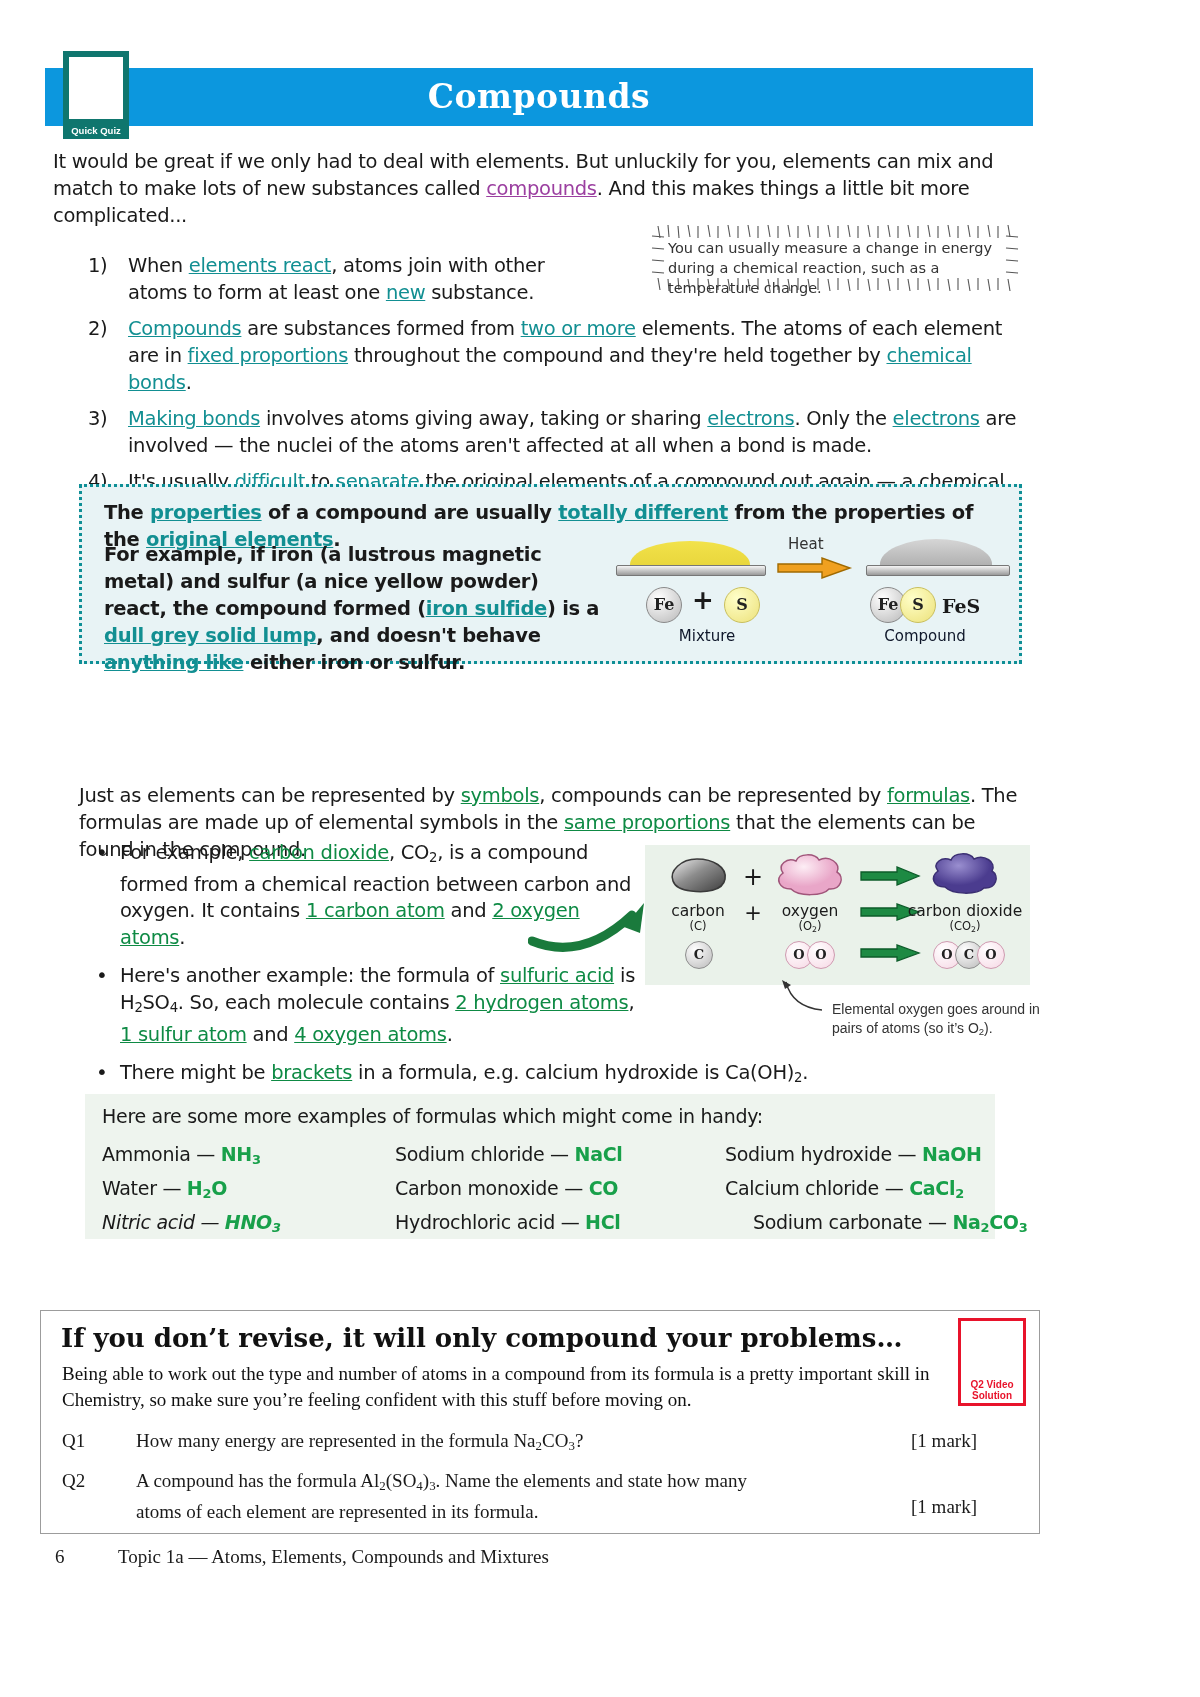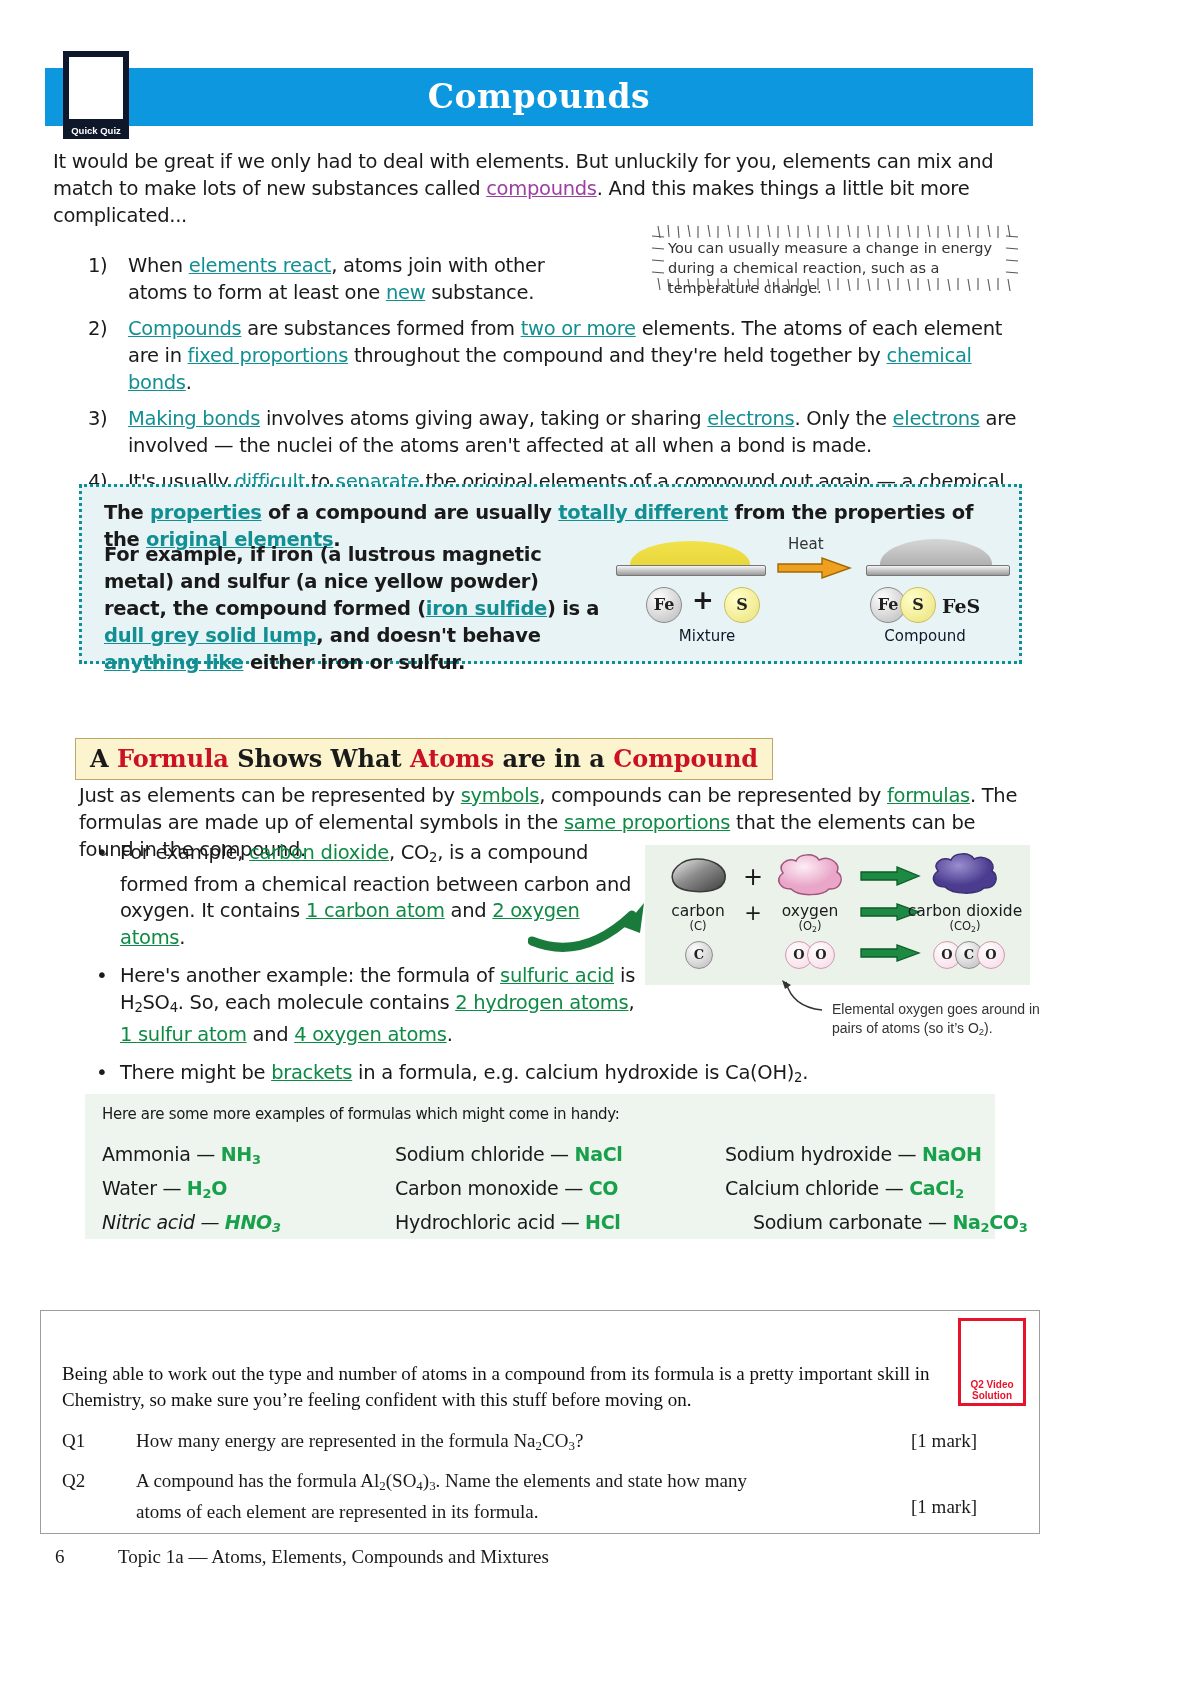--- a/index.html
+++ b/index.html
@@ -38,21 +38,21 @@
     color: #ffffff;
     font-family: "DejaVu Serif", serif;
     font-weight: bold;
     font-size: 33px;
     letter-spacing: 0.5px;
   }
   .quiz-badge {
     position: absolute;
     left: 63px; top: 51px;
     width: 66px; height: 88px;
-    background: #0f172a;
+    background: #0f766e;
     border: 0;
     box-sizing: border-box;
   }
   .quiz-badge-inner {
     position: absolute;
     left: 6px; top: 6px;
     width: 54px; height: 62px;
     background: #ffffff;
   }
   .quiz-badge-label {
@@ -256,21 +256,21 @@
 
   
   .formula-table {
     position: absolute;
     left: 85px; top: 1094px;
     width: 910px; height: 145px;
     background: #eef4ee;
   }
   .ft-title {
     position: absolute; left: 17px; top: 11px;
-    font-size: 15px; font-family: "DejaVu Sans", sans-serif;
+    font-size: 19px; font-family: "DejaVu Sans", sans-serif;
     letter-spacing: -0.3px;
   }
   .ft-cell {
     position: absolute;
     font-size: 19px; font-family: "DejaVu Sans", sans-serif;
     letter-spacing: -0.3px; white-space: nowrap;
   }
   .ft-green { color: #18a04a; font-weight: bold; }
 
   
@@ -486,23 +486,20 @@
 
       <div class="atom fe" style="left:258px; top:52px;">Fe</div>
       <div class="atom s" style="left:288px; top:52px;">S</div>
       <div class="fes-label" style="left:330px; top:60px;">FeS</div>
 
       <div class="sub-label" style="left:40px; top:92px; width:110px;">Mixture</div>
       <div class="sub-label" style="left:248px; top:92px; width:130px;">Compound</div>
     </div>
   </div>
 
-  <div class="sec-head" id="sec-head-2">
-    <span>A </span><span class="red">Formula</span><span> Shows What </span><span class="red">Atoms</span><span> are in a </span><span class="red">Compound</span>
-  </div>
 
   <div class="formula-intro"><span>Just as elements can be represented by </span><span class="ul-green">symbols</span><span>, compounds can be represented by </span><span class="ul-green">formulas</span><span>.  The formulas are made up of elemental symbols in the </span><span class="ul-green">same proportions</span><span> that the elements can be found in the compound.</span></div>
 
   <div class="bullets">
     <div class="bullet">
       <span class="dot">•</span>
       <span class="segs"><span>For example, </span><span class="ul-green">carbon dioxide</span><span>, CO</span><sub>2</sub><span>, is a compound formed from a chemical reaction between carbon and oxygen. It contains </span><span class="ul-green">1 carbon atom</span><span> and </span><span class="ul-green">2 oxygen atoms</span><span>.</span></span>
     </div>
     <div class="bullet">
       <span class="dot">•</span>
@@ -623,20 +620,21 @@
     </div>
     <div class="ft-cell" style="left:310px; top:117px;">
       <span>Hydrochloric acid — </span><span class="ft-green"><span>HCl</span></span>
     </div>
     <div class="ft-cell" style="left:640px; top:117px;margin-left:28px;">
       <span>Sodium carbonate — </span><span class="ft-green"><span>Na</span><sub>2</sub><span>CO</span><sub>3</sub></span>
     </div>
   </div>
 
   <div class="qbox">
+    <div class="q-title">If you don’t revise, it will only compound your problems…</div>
     <div class="q-body">Being able to work out the type and number of atoms in a compound from its formula is a pretty important skill in Chemistry, so make sure you’re feeling confident with this stuff before moving on.</div>
 
     <div class="q-row" style="top:117px;">
       <span class="q-num">Q1</span>
       <span class="q-text"><span>How many energy are represented in the formula Na</span><sub>2</sub><span>CO</span><sub>3</sub><span>?</span></span>
       <span class="q-mark">[1 mark]</span>
     </div>
 
     <div class="q-row" style="top:157px;">
       <span class="q-num">Q2</span>

